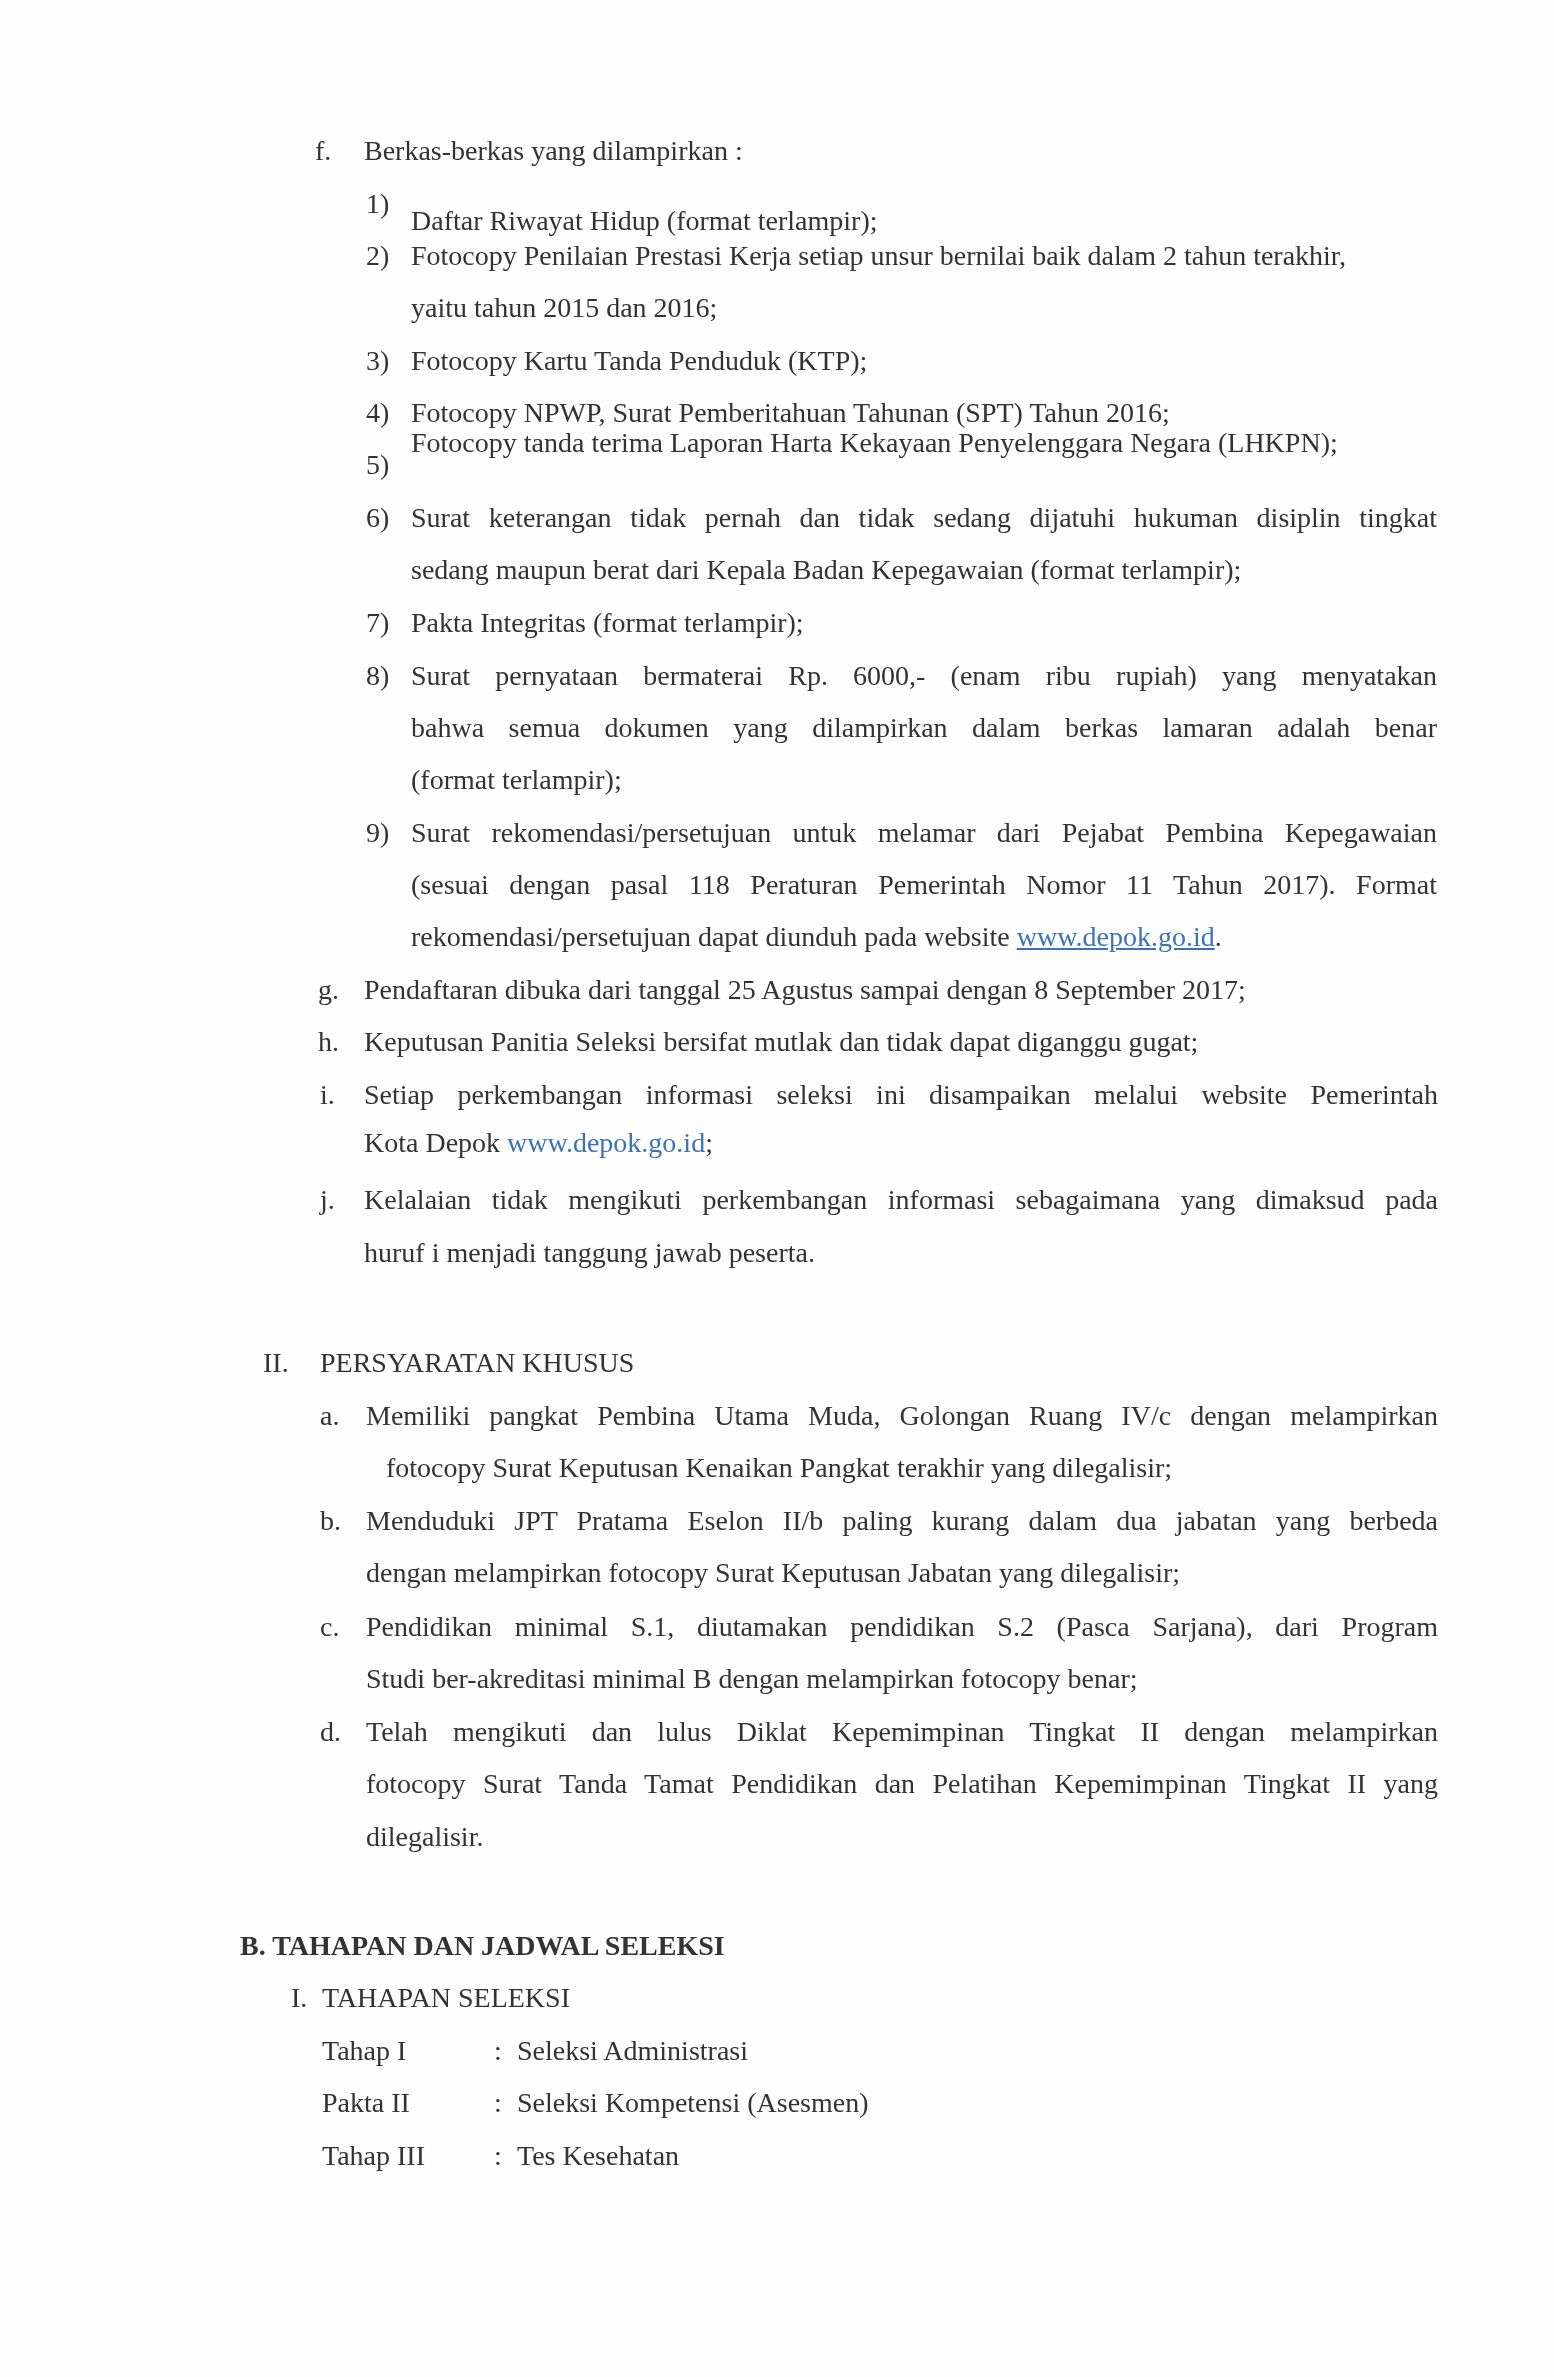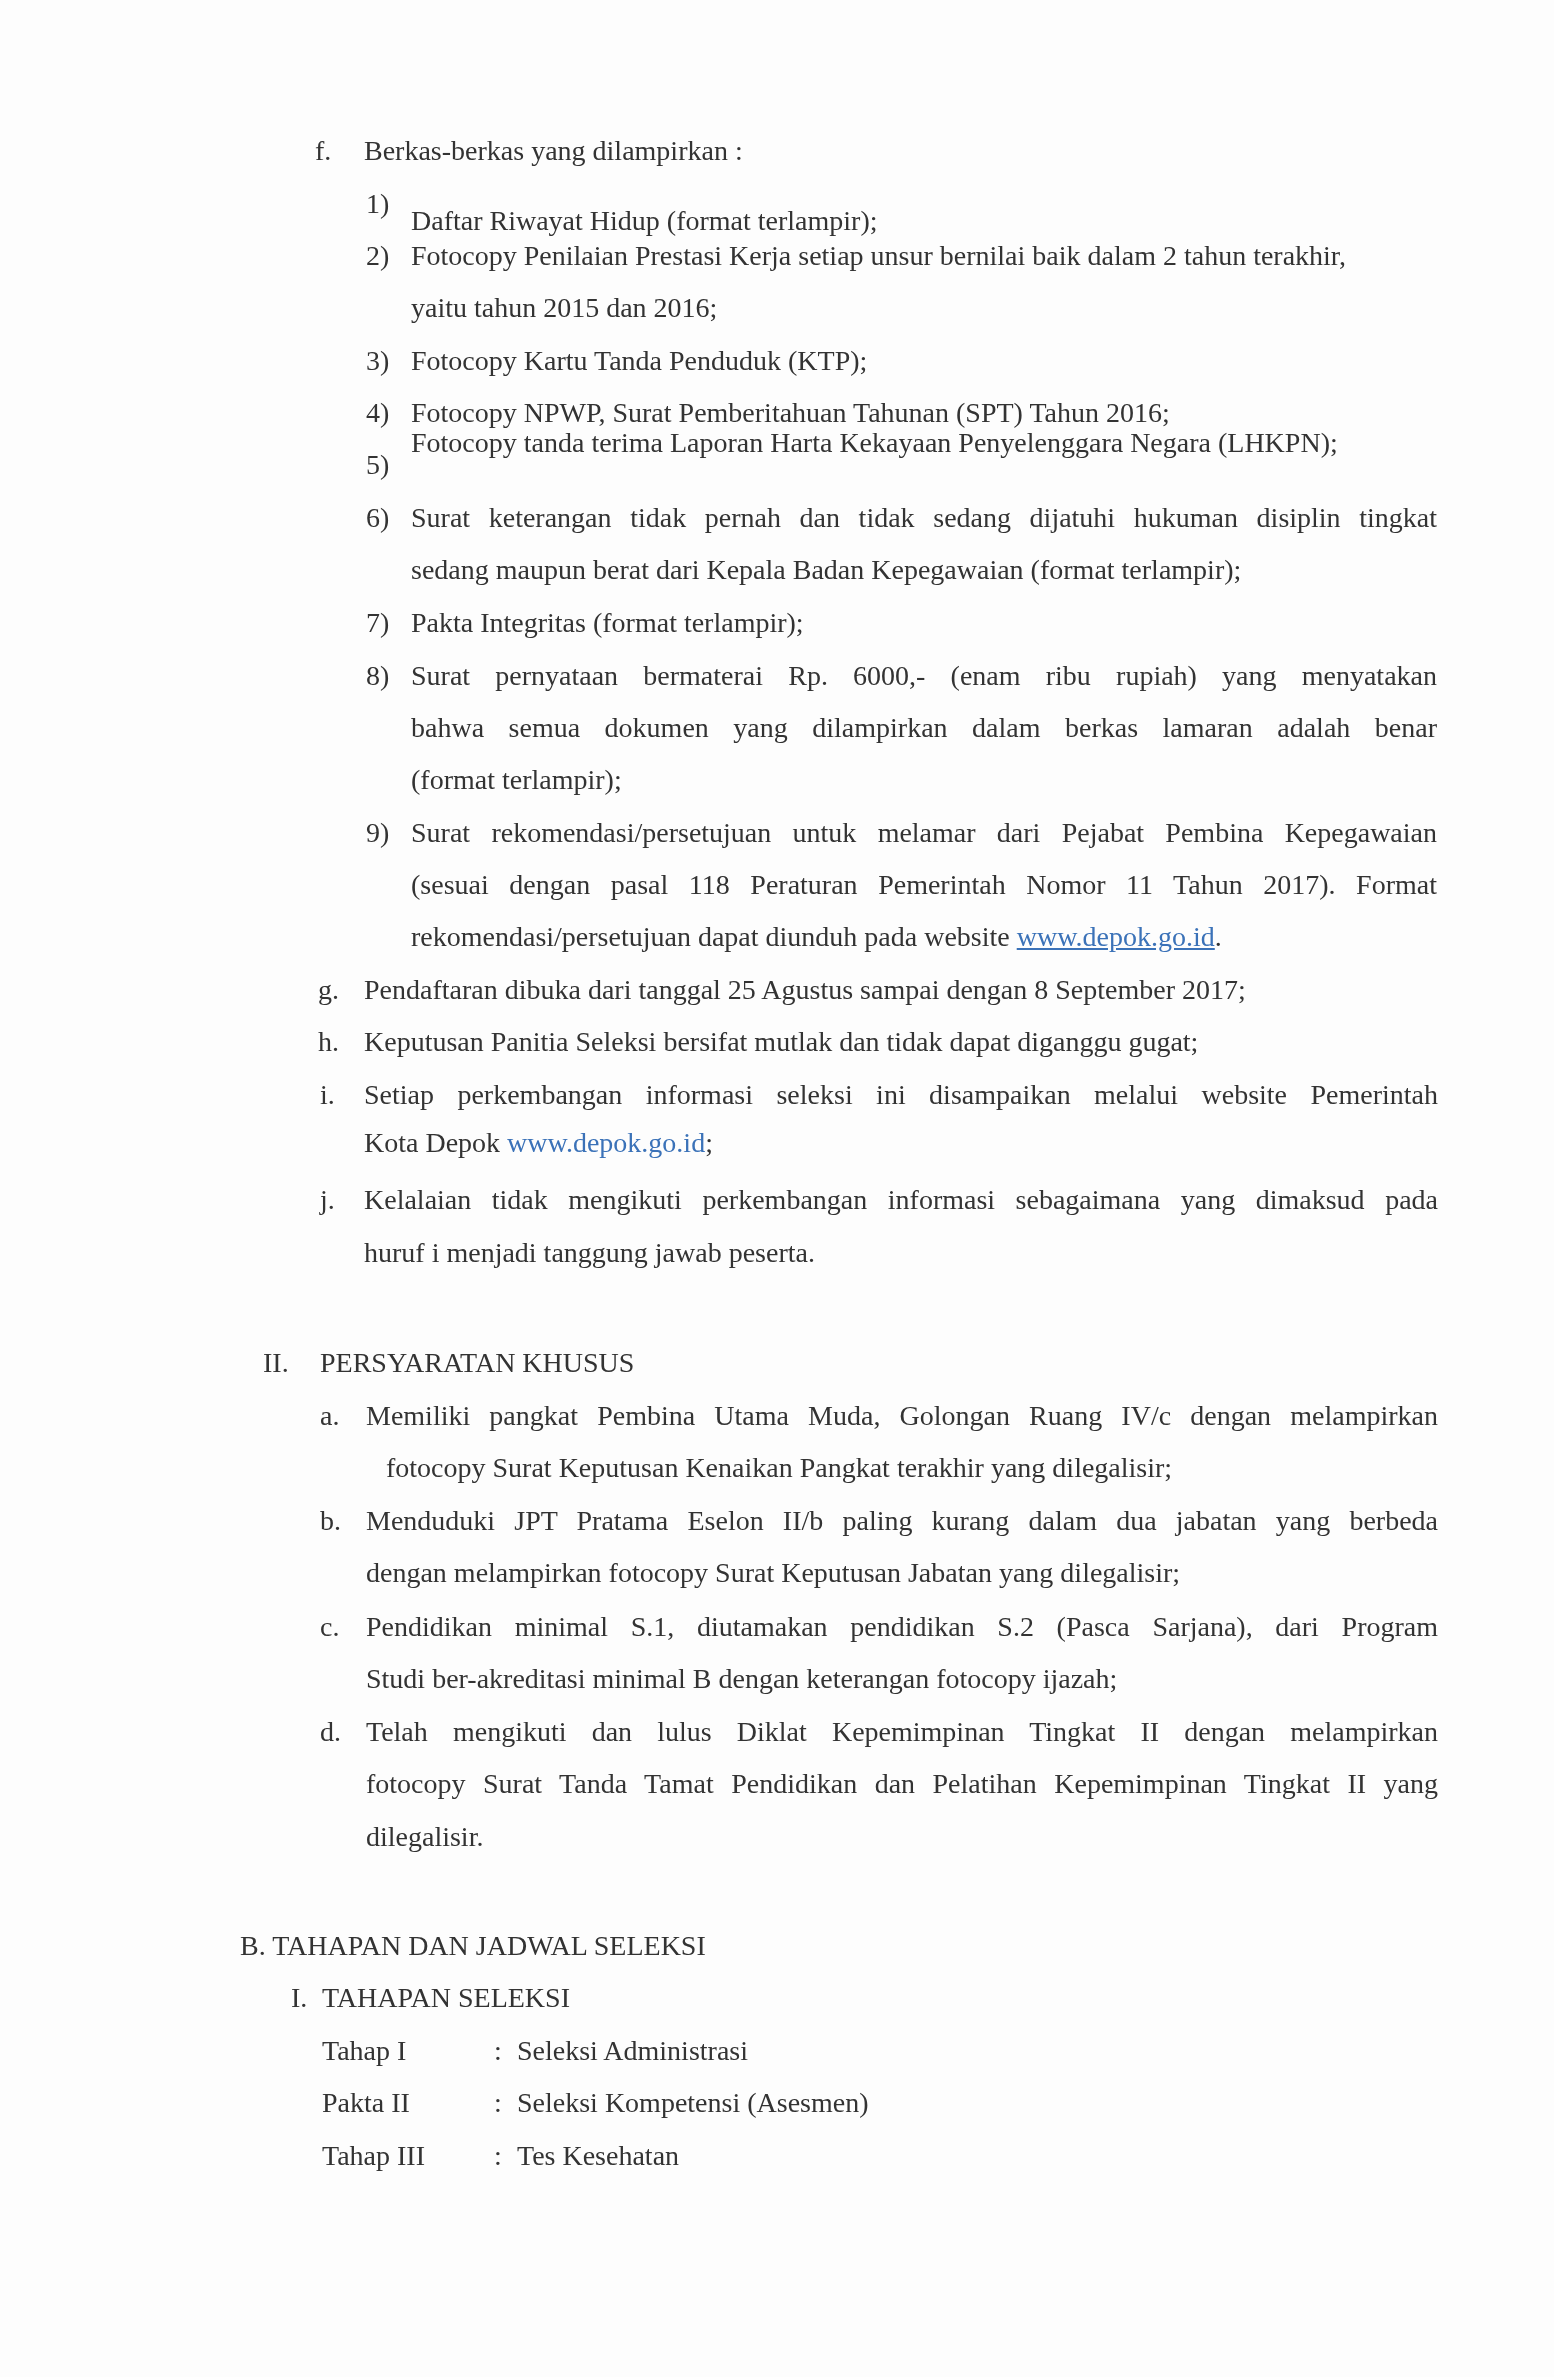--- a/index.html
+++ b/index.html
@@ -5,21 +5,21 @@
   html, body { margin:0; padding:0; }
   body {
     width:1554px; height:2377px; background:#fdfdfd; position:relative; overflow:hidden;
     font-family:"Liberation Serif","DejaVu Serif",serif; color:#333; font-size:28px;
   }
   .line { position:absolute; white-space:nowrap; line-height:37px; }
   .just { text-align:justify; text-align-last:justify; white-space:normal; }
   .mk { position:absolute; line-height:37px; }
   a.link { color:#3b72b8; text-decoration:none; }
   a.link.ul { text-decoration:underline; }
-  .bold { font-weight:normal; }
+  .bold { font-weight:bold; }
 </style>
 </head>
 <body>
 
 <div>
   <span class="mk" style="left:315px;top:132px">f.</span>
   <span class="line" style="left:364px;top:132px">Berkas-berkas yang dilampirkan :</span>
 
   <span class="mk" style="left:366px;top:185px">1)</span>
   <span class="line" style="left:411px;top:202px">Daftar Riwayat Hidup (format terlampir);</span>
@@ -75,21 +75,21 @@
 <span class="mk" style="left:320px;top:1397px">a.</span>
 <span class="line just" style="left:366px;top:1397px;width:1072px">Memiliki pangkat Pembina Utama Muda, Golongan Ruang IV/c dengan melampirkan</span>
 <span class="line" style="left:386px;top:1449px">fotocopy Surat Keputusan Kenaikan Pangkat terakhir yang dilegalisir;</span>
 
 <span class="mk" style="left:320px;top:1502px">b.</span>
 <span class="line just" style="left:366px;top:1502px;width:1072px">Menduduki JPT Pratama Eselon II/b paling kurang dalam dua jabatan yang berbeda</span>
 <span class="line" style="left:366px;top:1554px">dengan melampirkan fotocopy Surat Keputusan Jabatan yang dilegalisir;</span>
 
 <span class="mk" style="left:320px;top:1608px">c.</span>
 <span class="line just" style="left:366px;top:1608px;width:1072px">Pendidikan minimal S.1, diutamakan pendidikan S.2 (Pasca Sarjana), dari Program</span>
-<span class="line" style="left:366px;top:1660px">Studi ber-akreditasi minimal B dengan keterangan fotocopy ijazah;</span>
+<span class="line" style="left:366px;top:1660px">Studi ber-akreditasi minimal B dengan melampirkan fotocopy benar;</span>
 
 <span class="mk" style="left:320px;top:1713px">d.</span>
 <span class="line just" style="left:366px;top:1713px;width:1072px">Telah mengikuti dan lulus Diklat Kepemimpinan Tingkat II dengan melampirkan</span>
 <span class="line just" style="left:366px;top:1765px;width:1072px">fotocopy Surat Tanda Tamat Pendidikan dan Pelatihan Kepemimpinan Tingkat II yang</span>
 <span class="line" style="left:366px;top:1818px">dilegalisir.</span>
 
 <span class="line bold" style="left:240px;top:1927px;font-size:28px">B. TAHAPAN DAN JADWAL SELEKSI</span>
 <span class="mk" style="left:291px;top:1979px">I.</span>
 <span class="line" style="left:322px;top:1979px">TAHAPAN SELEKSI</span>
 

